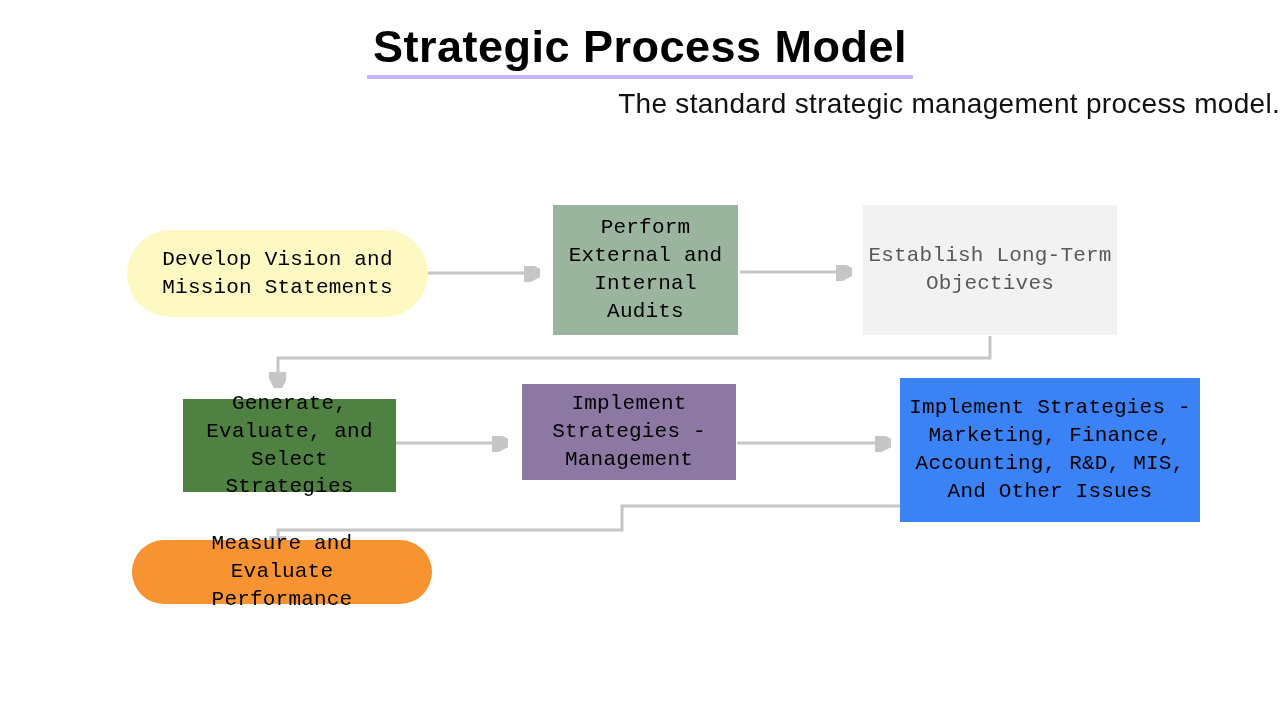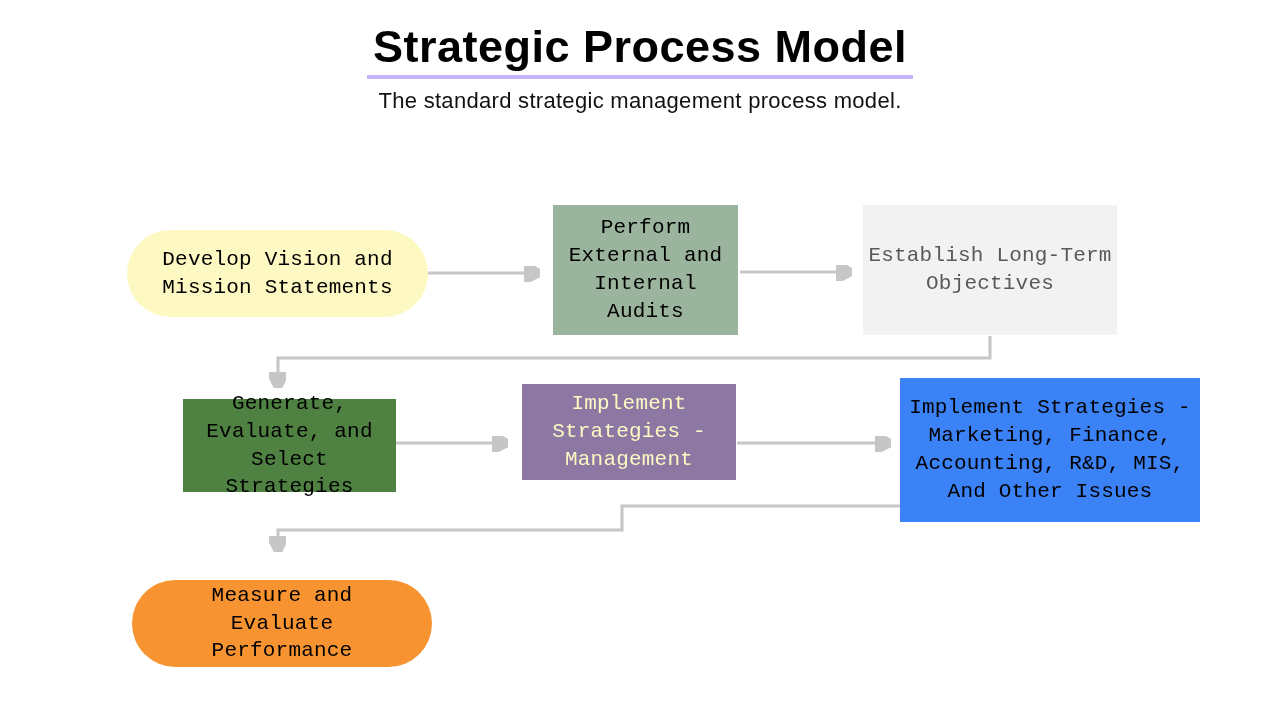--- a/index.html
+++ b/index.html
@@ -25,23 +25,24 @@
     font-size: 45px;
     font-weight: bold;
     color: #000000;
     letter-spacing: 0.5px;
     border-bottom: 4px solid #c4b5fd;
     padding: 0 6px 3px 6px;
     line-height: 1.1;
   }
   #page-subtitle {
     margin-top: 9px;
-    font-size: 22px;
+    font-size: 28px;
     color: #111111;
     letter-spacing: 0.3px;
+    text-align: right;
   }
 
   
   .node {
     position: absolute;
     display: flex;
     align-items: center;
     justify-content: center;
     text-align: center;
     box-sizing: border-box;
@@ -54,21 +55,21 @@
     font-family: Liberation Mono, monospace;
   }
   .pill { border-radius: 44px; }
 
   #node-develop-vision      { left: 127px; top: 230px; width: 301px; height: 87px;  }
   #node-perform-audits      { left: 553px; top: 205px; width: 185px; height: 130px; }
   #node-establish-objectives{ left: 863px; top: 205px; width: 254px; height: 130px; }
   #node-generate-strategies { left: 183px; top: 399px; width: 213px; height: 93px;  }
   #node-implement-management{ left: 522px; top: 384px; width: 214px; height: 96px;  }
   #node-implement-functional{ left: 900px; top: 378px; width: 300px; height: 144px; }
-  #node-measure-performance { left: 132px; top: 580px; width: 300px; height: 87px;  }
+  #node-measure-performance { left: 132px; top: 540px; width: 300px; height: 64px;  }
 
   
   #connector-layer {
     position: absolute;
     left: 0; top: 0;
     width: 1280px; height: 720px;
     pointer-events: none;
   }
   #connector-layer path {
     fill: none;
@@ -116,21 +117,21 @@
     <span class="node-label">Establish Long-Term
 Objectives</span>
   </div>
 
   <div id="node-generate-strategies" class="node" style="background: rgb(79, 129, 66); color: rgb(0, 0, 0);">
     <span class="node-label">Generate,
 Evaluate, and
 Select Strategies</span>
   </div>
 
-  <div id="node-implement-management" class="node" style="background: rgb(141, 120, 164); color: #fef9c3;">
+  <div id="node-implement-management" class="node" style="background: rgb(141, 120, 164); color: #000000;">
     <span class="node-label">Implement
 Strategies -
 Management</span>
   </div>
 
   <div id="node-implement-functional" class="node" style="background: #3b82f6; color: rgb(0, 0, 0);">
     <span class="node-label">Implement Strategies -
 Marketing, Finance,
 Accounting, R&amp;D, MIS,
 And Other Issues</span>

